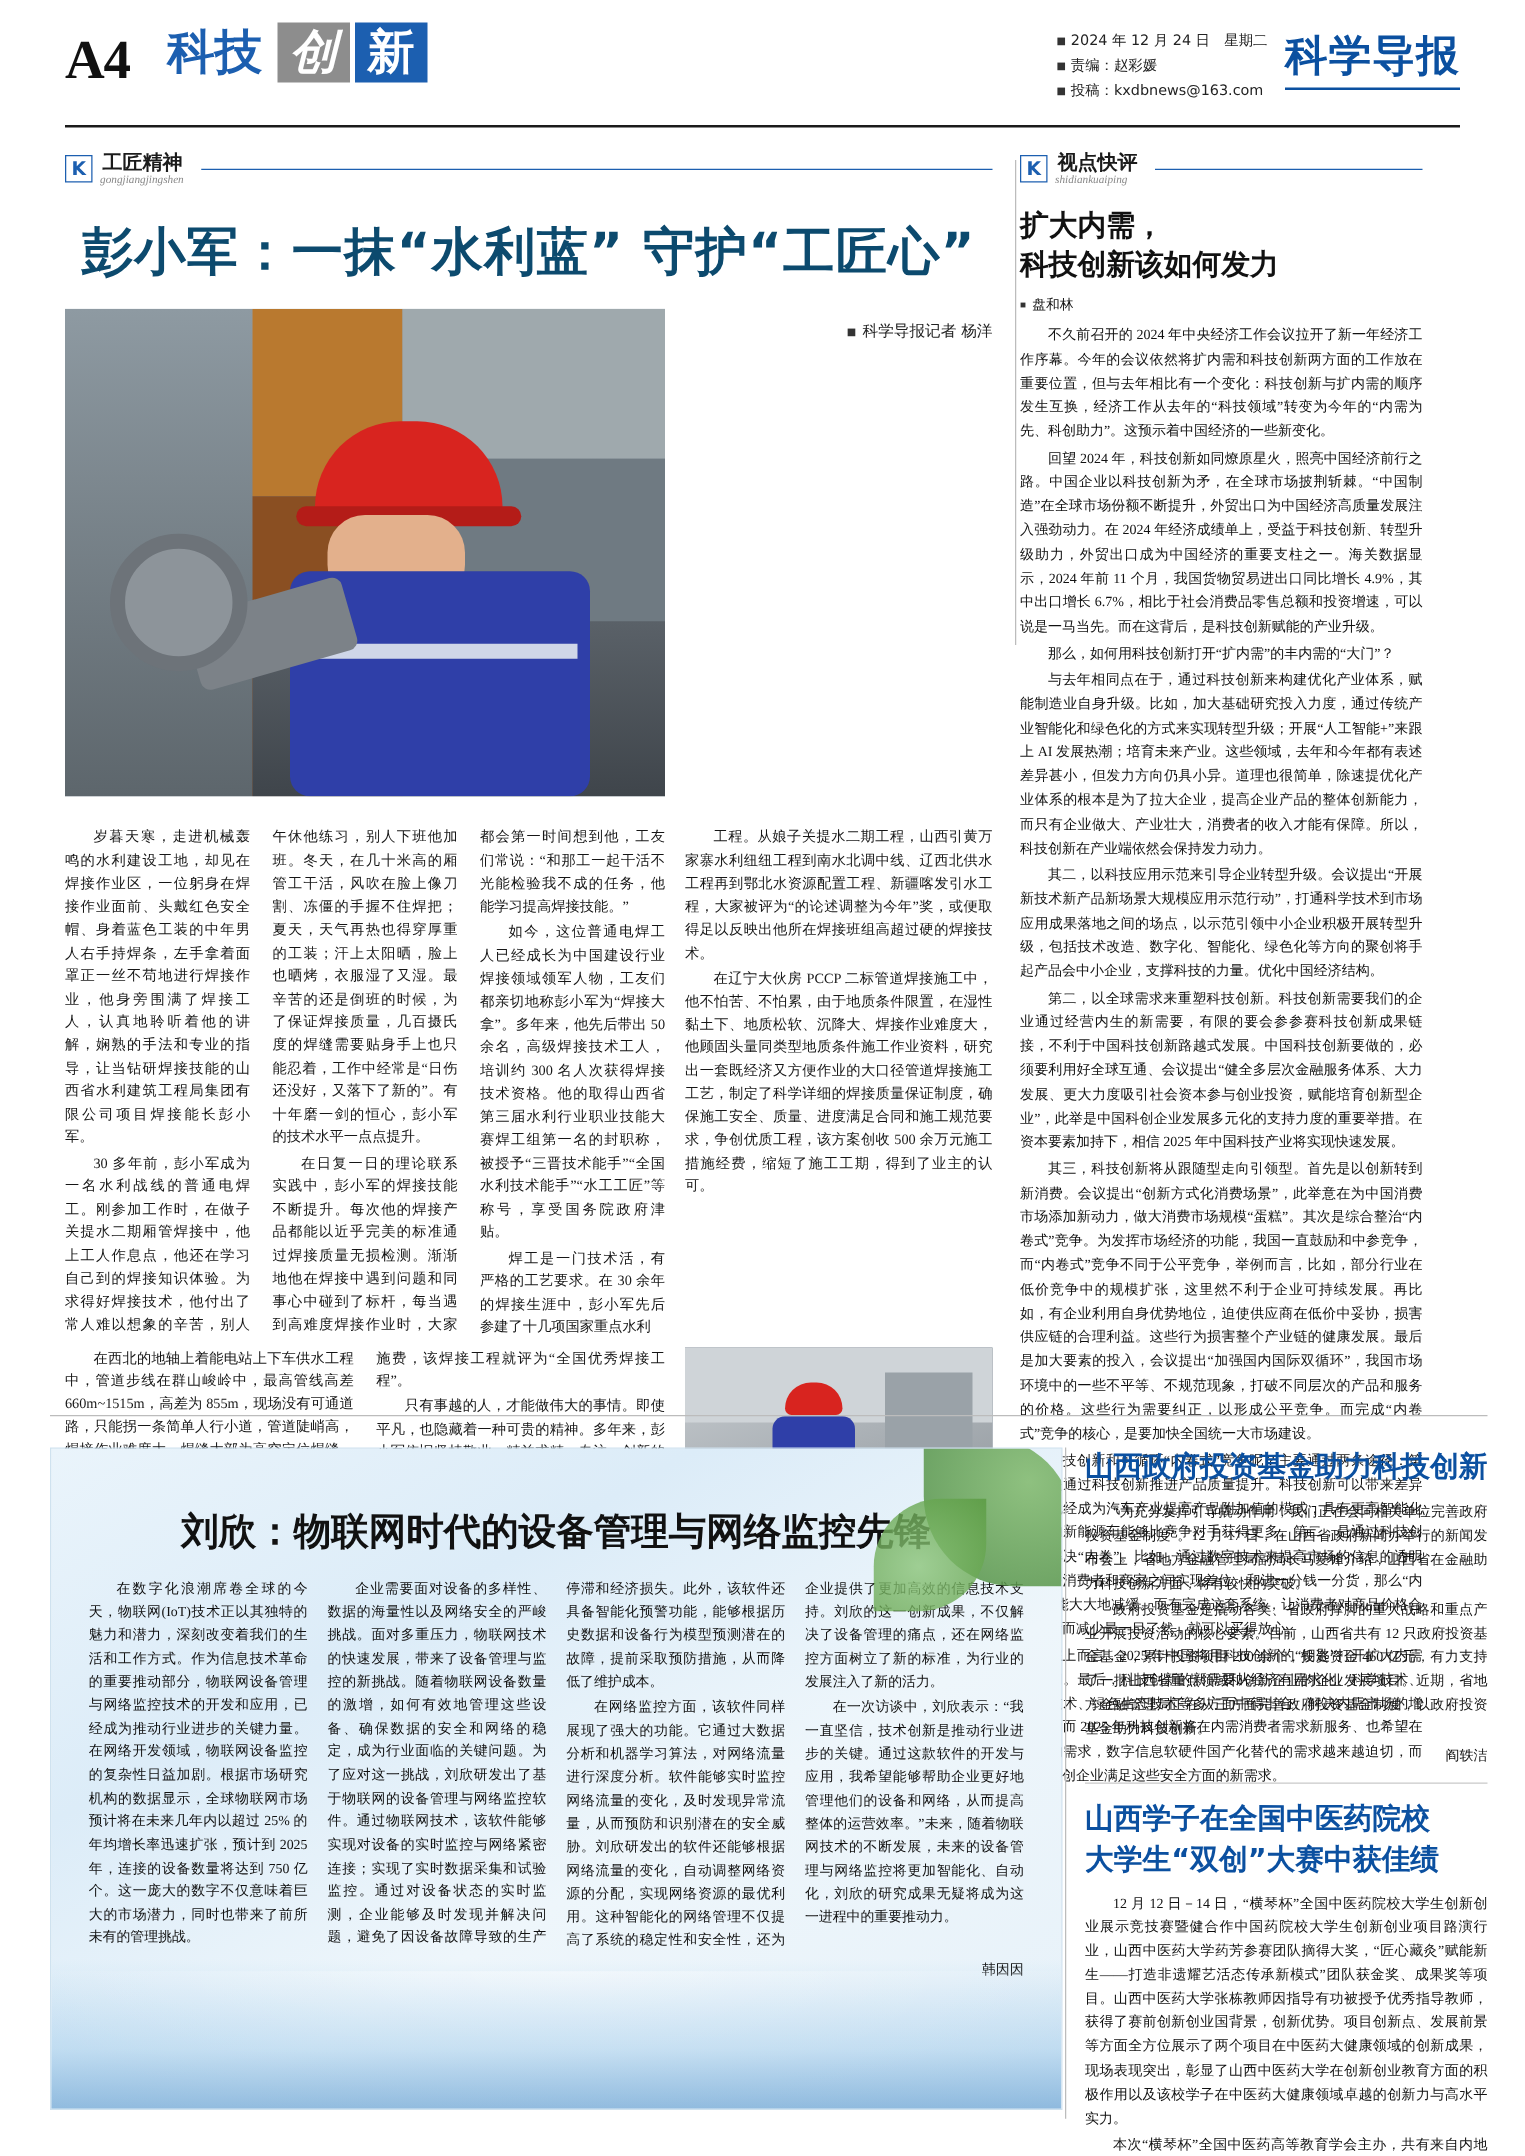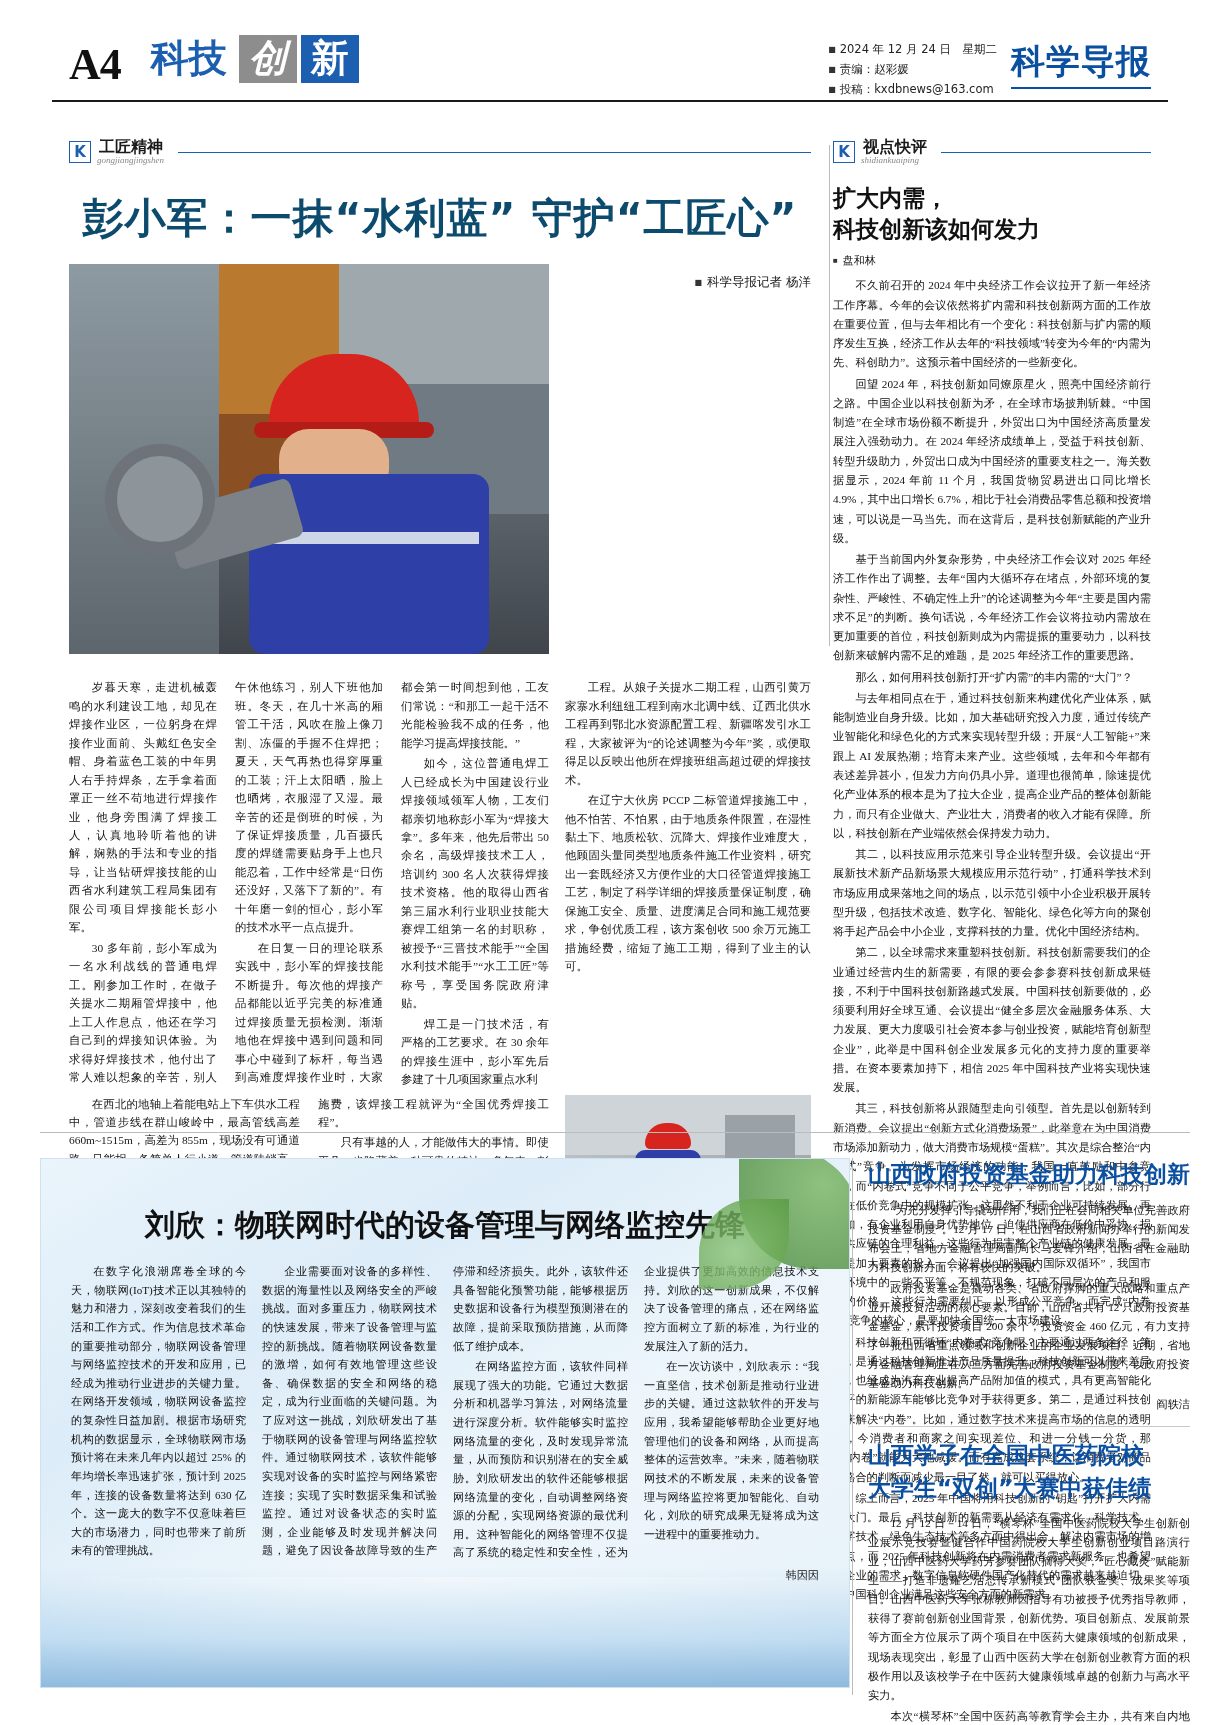--- a/index.html
+++ b/index.html
@@ -4,21 +4,21 @@
 <style>
   * { box-sizing: border-box; }
   html, body { margin:0; padding:0; }
   body {
     width:1220px; height:1725px;
     background:#ffffff;
     font-family:"Liberation Serif", serif;
     color:#111;
     position:relative;
   }
-  .page { position:relative; width:1220px; height:1725px; padding:17px; }
+  .page { position:relative; width:1220px; height:1725px; padding:0; }
 
   
   .masthead { position:relative; height:110px; padding:18px 52px 0 52px; display:flex; align-items:flex-start; }
   .page-no { font-family:"Liberation Serif", serif; font-size:44px; font-weight:700; letter-spacing:-1px; margin-right:22px; line-height:1; padding-top:8px;}
   .mh-title { display:flex; align-items:center; gap:4px; }
   .mh-box { display:inline-block; padding:4px 8px; font-size:38px; font-weight:700; font-family:"DejaVu Sans", sans-serif; line-height:1.05; }
   .mh-blue { color:#1c5fb0; }
   .mh-chuang { background:#8d8d8d; color:#fff; font-style:italic; padding:4px 10px; }
   .mh-xin { background:#1c5fb0; color:#fff; padding:4px 10px; }
 
@@ -225,21 +225,20 @@
         <div class="flag-line"></div>
       </div>
 
       <div class="r-head" style="white-space:pre-line;">扩大内需，
 科技创新该如何发力</div>
       <div class="r-author">盘和林</div>
 
       <div class="r-body">
         <p>不久前召开的 2024 年中央经济工作会议拉开了新一年经济工作序幕。今年的会议依然将扩内需和科技创新两方面的工作放在重要位置，但与去年相比有一个变化：科技创新与扩内需的顺序发生互换，经济工作从去年的“科技领域”转变为今年的“内需为先、科创助力”。这预示着中国经济的一些新变化。</p>
         <p>回望 2024 年，科技创新如同燎原星火，照亮中国经济前行之路。中国企业以科技创新为矛，在全球市场披荆斩棘。“中国制造”在全球市场份额不断提升，外贸出口为中国经济高质量发展注入强劲动力。在 2024 年经济成绩单上，受益于科技创新、转型升级助力，外贸出口成为中国经济的重要支柱之一。海关数据显示，2024 年前 11 个月，我国货物贸易进出口同比增长 4.9%，其中出口增长 6.7%，相比于社会消费品零售总额和投资增速，可以说是一马当先。而在这背后，是科技创新赋能的产业升级。</p>
-        <p>基于当前国内外复杂形势，中央经济工作会议对 2025 年经济工作作出了调整。去年“国内大循环存在堵点，外部环境的复杂性、严峻性、不确定性上升”的论述调整为今年“主要是国内需求不足”的判断。换句话说，今年经济工作会议将拉动内需放在更加重要的首位，科技创新则成为内需提振的重要动力，以科技创新来破解内需不足的难题，是 2025 年经济工作的重要思路。</p>
         <p>那么，如何用科技创新打开“扩内需”的丰内需的“大门”？</p>
         <p>与去年相同点在于，通过科技创新来构建优化产业体系，赋能制造业自身升级。比如，加大基础研究投入力度，通过传统产业智能化和绿色化的方式来实现转型升级；开展“人工智能+”来跟上 AI 发展热潮；培育未来产业。这些领域，去年和今年都有表述差异甚小，但发力方向仍具小异。道理也很简单，除速提优化产业体系的根本是为了拉大企业，提高企业产品的整体创新能力，而只有企业做大、产业壮大，消费者的收入才能有保障。所以，科技创新在产业端依然会保持发力动力。</p>
         <p>其二，以科技应用示范来引导企业转型升级。会议提出“开展新技术新产品新场景大规模应用示范行动”，打通科学技术到市场应用成果落地之间的场点，以示范引领中小企业积极开展转型升级，包括技术改造、数字化、智能化、绿色化等方向的聚创将手起产品会中小企业，支撑科技的力量。优化中国经济结构。</p>
         <p>第二，以全球需求来重塑科技创新。科技创新需要我们的企业通过经营内生的新需要，有限的要会参参赛科技创新成果链接，不利于中国科技创新路越式发展。中国科技创新要做的，必须要利用好全球互通、会议提出“健全多层次金融服务体系、大力发展、更大力度吸引社会资本参与创业投资，赋能培育创新型企业”，此举是中国科创企业发展多元化的支持力度的重要举措。在资本要素加持下，相信 2025 年中国科技产业将实现快速发展。</p>
         <p>其三，科技创新将从跟随型走向引领型。首先是以创新转到新消费。会议提出“创新方式化消费场景”，此举意在为中国消费市场添加新动力，做大消费市场规模“蛋糕”。其次是综合整治“内卷式”竞争。为发挥市场经济的功能，我国一直鼓励和中参竞争，而“内卷式”竞争不同于公平竞争，举例而言，比如，部分行业在低价竞争中的规模扩张，这里然不利于企业可持续发展。再比如，有企业利用自身优势地位，迫使供应商在低价中妥协，损害供应链的合理利益。这些行为损害整个产业链的健康发展。最后是加大要素的投入，会议提出“加强国内国际双循环”，我国市场环境中的一些不平等、不规范现象，打破不同层次的产品和服务的价格。这些行为需要纠正，以形成公平竞争。而完成“内卷式”竞争的核心，是要加快全国统一大市场建设。</p>
         <p>科技创新和可循环“内卷式”竞争呢？主要通过两条途径：第一，是通过科技创新推进产品质量提升。科技创新可以带来差异化，也经成为汽车产业提高产品附加值的模式，具有更高智能化水平的新能源车能够比竞争对手获得更多。第二，是通过科技创新来解决“内卷”。比如，通过数字技术来提高市场的信息的透明度，今消费者和商家之间实现差位、和进一分钱一分货，那么“内卷”就能大大地减缓。而有完成这套系统，让消费者对商品价格合的判断而减少最一目了然，就可以买得放心。</p>
         <p>综上而言，2025 年中国将用科技创新的“钥匙”打开扩大内需的大门。最后，科技创新的新需要从经济有需求化、科学技术、数字技术、绿色生态技术等多方面中得出合、解决内需市场的增长点，而 2025 年科技创新将在内需消费者需求新服务、也希望在企业的需求，数字信息软硬件国产化替代的需求越来越迫切，而中国科创企业满足这些安全方面的新需求。</p>
         <p></p>
       </div>
     </div>
@@ -249,21 +248,21 @@
 
   <div class="hsplit"></div>
 
   <div class="bottom">
     <div class="leaf"></div>
     <div class="leaf2"></div>
     <div class="wave2"></div>
     <div class="wave"></div>
     <div class="bt-head">刘欣：物联网时代的设备管理与网络监控先锋</div>
     <div class="bt-cols">
-      <p>在数字化浪潮席卷全球的今天，物联网(IoT)技术正以其独特的魅力和潜力，深刻改变着我们的生活和工作方式。作为信息技术革命的重要推动部分，物联网设备管理与网络监控技术的开发和应用，已经成为推动行业进步的关键力量。在网络开发领域，物联网设备监控的复杂性日益加剧。根据市场研究机构的数据显示，全球物联网市场预计将在未来几年内以超过 25% 的年均增长率迅速扩张，预计到 2025 年，连接的设备数量将达到 630 亿个。这一庞大的数字不仅意味着巨大的市场潜力，同时也带来了前所未有的管理挑战。</p>
+      <p>在数字化浪潮席卷全球的今天，物联网(IoT)技术正以其独特的魅力和潜力，深刻改变着我们的生活和工作方式。作为信息技术革命的重要推动部分，物联网设备管理与网络监控技术的开发和应用，已经成为推动行业进步的关键力量。在网络开发领域，物联网设备监控的复杂性日益加剧。根据市场研究机构的数据显示，全球物联网市场预计将在未来几年内以超过 25% 的年均增长率迅速扩张，预计到 2025 年，连接的设备数量将达到 750 亿个。这一庞大的数字不仅意味着巨大的市场潜力，同时也带来了前所未有的管理挑战。</p>
       <p>企业需要面对设备的多样性、数据的海量性以及网络安全的严峻挑战。面对多重压力，物联网技术的快速发展，带来了设备管理与监控的新挑战。随着物联网设备数量的激增，如何有效地管理这些设备、确保数据的安全和网络的稳定，成为行业面临的关键问题。为了应对这一挑战，刘欣研发出了基于物联网的设备管理与网络监控软件。通过物联网技术，该软件能够实现对设备的实时监控与网络紧密连接；实现了实时数据采集和试验监控。通过对设备状态的实时监测，企业能够及时发现并解决问题，避免了因设备故障导致的生产停滞和经济损失。此外，该软件还具备智能化预警功能，能够根据历史数据和设备行为模型预测潜在的故障，提前采取预防措施，从而降低了维护成本。</p>
       <p>在网络监控方面，该软件同样展现了强大的功能。它通过大数据分析和机器学习算法，对网络流量进行深度分析。软件能够实时监控网络流量的变化，及时发现异常流量，从而预防和识别潜在的安全威胁。刘欣研发出的软件还能够根据网络流量的变化，自动调整网络资源的分配，实现网络资源的最优利用。这种智能化的网络管理不仅提高了系统的稳定性和安全性，还为企业提供了更加高效的信息技术支持。刘欣的这一创新成果，不仅解决了设备管理的痛点，还在网络监控方面树立了新的标准，为行业的发展注入了新的活力。</p>
       <p>在一次访谈中，刘欣表示：“我一直坚信，技术创新是推动行业进步的关键。通过这款软件的开发与应用，我希望能够帮助企业更好地管理他们的设备和网络，从而提高整体的运营效率。”未来，随着物联网技术的不断发展，未来的设备管理与网络监控将更加智能化、自动化，刘欣的研究成果无疑将成为这一进程中的重要推动力。</p>
     </div>
     <div class="bt-sign">韩因因</div>
   </div>
 
   <div class="inner-divider"></div>
 
   <div class="br">

